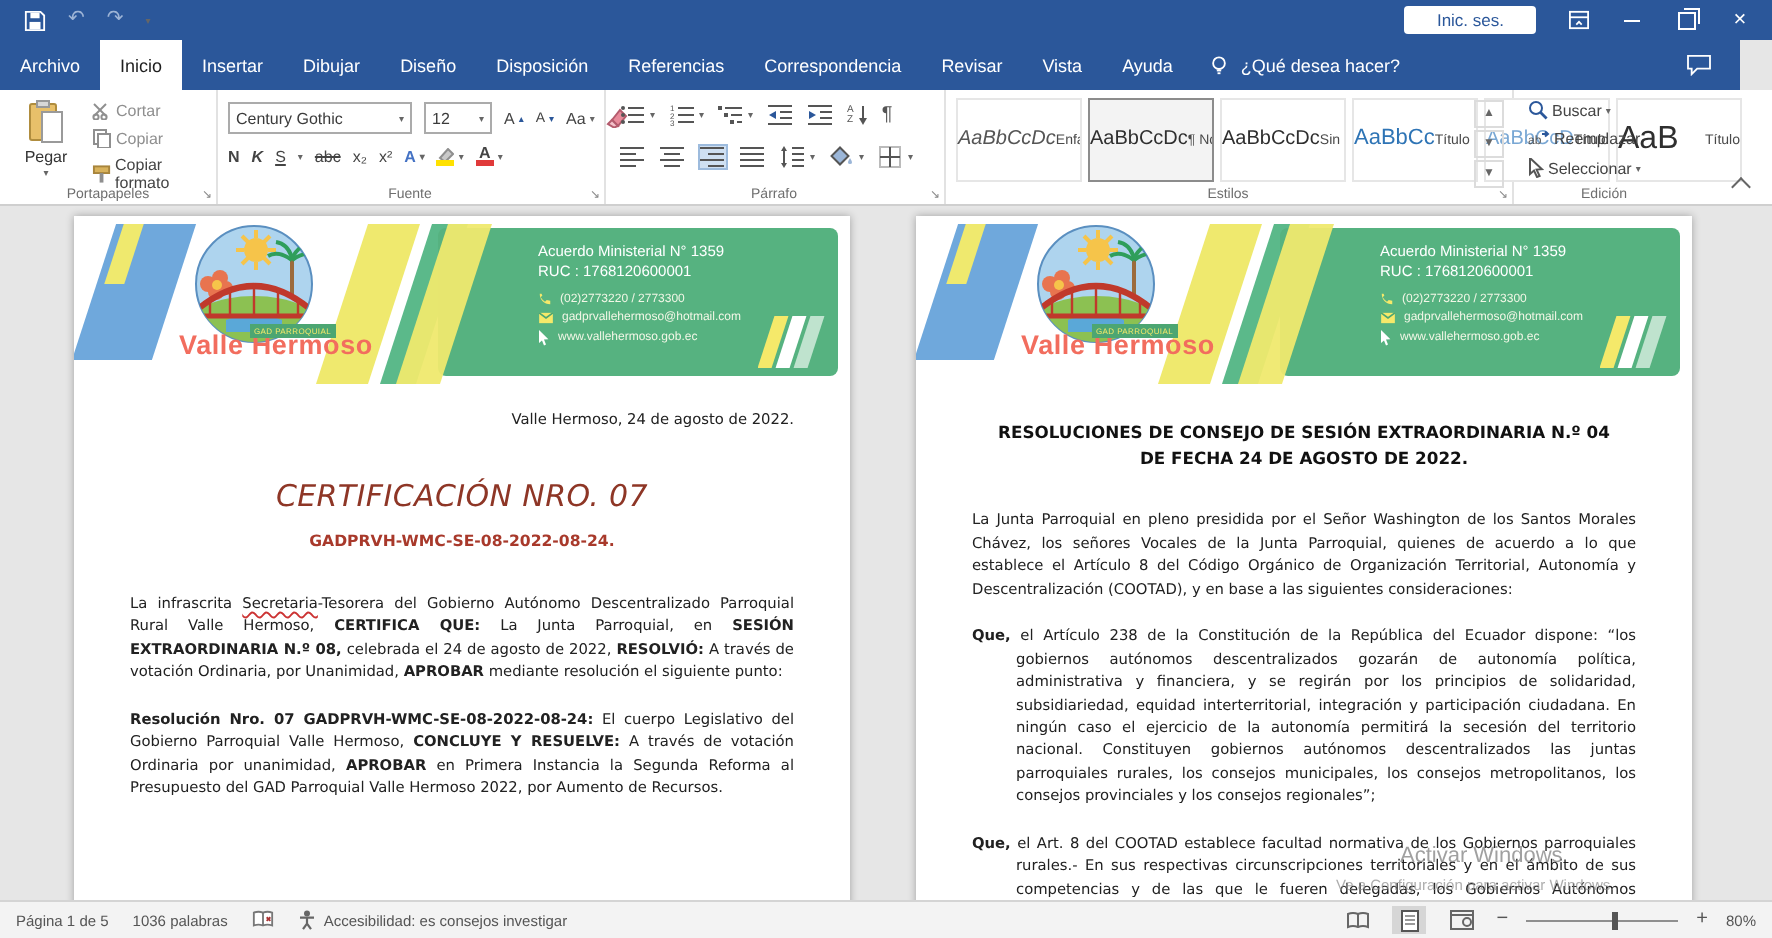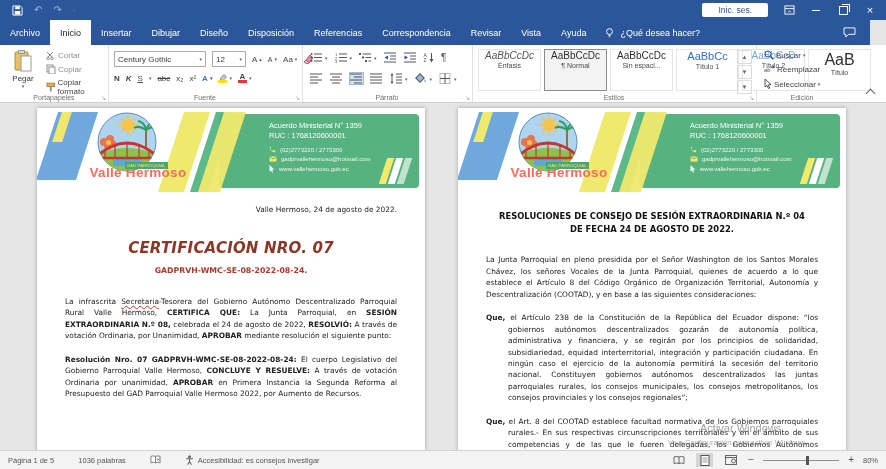--- a/index.html
+++ b/index.html
@@ -47,22 +47,22 @@
   .b{font-weight:bold}
   .i{font-style:italic}
   .u{text-decoration:underline}
   .st{text-decoration:line-through}
   .colorbar{display:inline-block;width:9px;height:3px;margin-top:-1px}
   
   svg.picon{width:13px;height:11px}
   .sel{background:#cfe0f2;outline:1px solid #9dbbdd}
   
   .sgal{position:absolute;left:6px;top:4px;display:flex;gap:3px}
-  .scard{width:61px;height:40px;background:#fff;border:1px solid #e6e6e6;display:flex;flex-direction:column;
-         align-items:center;justify-content:flex-start;cursor:pointer}
+  .scard{width:61px;height:40px;background:#fff;border:1px solid #e6e6e6;display:flex;flex-direction:row;
+         align-items:center;justify-content:space-between;cursor:pointer}
   .scard.selected{border:1px solid #8c8c8c;background:#f3f3f3}
   .ssample{font-size:10px;color:#2f2f2f;line-height:1.2;white-space:nowrap}
   .sname{font-size:7px;color:#494949;white-space:nowrap;overflow:hidden;max-width:58px}
   .sscroll{position:absolute;right:4px;top:5px;display:flex;flex-direction:column;gap:1px}
   .sscroll span{width:13px;height:12px;border:1px solid #dcdcdc;font-size:6px;color:#666;
                 display:flex;align-items:center;justify-content:center;cursor:pointer}
   
   .edit-col{position:absolute;left:8px;top:5px;display:flex;flex-direction:column;gap:5px}
   
   .chev{position:absolute;right:12px;bottom:5px;width:6px;height:6px;border-left:1px solid #666;
@@ -91,37 +91,37 @@
   .contact .row{display:flex;align-items:center;gap:4px}
   .logo{position:absolute;left:48px;top:0;width:86px;height:84px;z-index:3}
   .brand{position:absolute;left:-8px;top:54px;width:110px;text-align:center;z-index:4;
          color:#f26d5e;font-size:13.5px;font-weight:bold;letter-spacing:.3px;line-height:1}
   .brand-small{position:absolute;left:34px;top:50px;z-index:5;background:#4ca672;color:#f5e96a;
                font-size:4px;padding:1px 2px;letter-spacing:.2px;white-space:nowrap}
   
   .pbody{padding:0 28px;font-size:7.4px;color:#212121;text-align:justify;line-height:1.55;
          font-family:"DejaVu Sans",sans-serif}
   .dateline{text-align:right;margin-top:8px}
-  .cert-title{text-align:center;margin-top:22px;font-size:15px;font-weight:bold;font-style:italic;
+  .cert-title{text-align:center;margin-top:22px;font-size:15px;font-weight:normal;font-style:italic;
               color:#8e3626;letter-spacing:.2px}
   .cert-code{text-align:center;margin-top:4px;font-size:7.8px;font-weight:bold;color:#a8392b}
   .p{margin-top:12px}
   .p.first{margin-top:19px}
   .sq{text-decoration:underline wavy #cc3333 1px;text-underline-offset:1px}
   .res-title{margin:14px auto 0;width:94%;text-align:center;font-size:8.4px;font-weight:bold;
              color:#111;line-height:1.5}
   .hang{padding-left:22px;text-indent:-22px}
   .locert{margin-top:26px}
   
   .wm1{position:absolute;left:700px;top:320px;font-size:11px;color:rgba(128,128,128,.75);white-space:nowrap;z-index:6}
   .wm2{position:absolute;left:668px;top:336px;font-size:7.5px;color:rgba(138,138,138,.7);white-space:nowrap;z-index:6}
   
   .statusbar{position:absolute;bottom:0;left:0;right:0;height:18px;background:#f3f3f3;
              border-top:1px solid #d4d4d4;display:flex;align-items:center;font-size:7.5px;color:#555;
-             padding:0 8px;gap:24px;z-index:30}
+             padding:0 8px;gap:12px;z-index:30}
   .sb-item{display:flex;align-items:center;gap:4px;cursor:pointer}
   .sb-right{margin-left:auto;display:flex;align-items:center;gap:9px}
   .viewbtn{width:17px;height:14px;display:flex;align-items:center;justify-content:center;cursor:pointer}
   .viewbtn.selected{background:#d6d6d6}
   .zoomtrack{width:76px;height:1px;background:#8f8f8f;position:relative;cursor:pointer}
   .zoomthumb{position:absolute;left:56%;top:-4px;width:3px;height:9px;background:#555}
   .zsign{font-size:10px;color:#555;cursor:pointer;line-height:1}
 </style>
 </head>
 <body>

